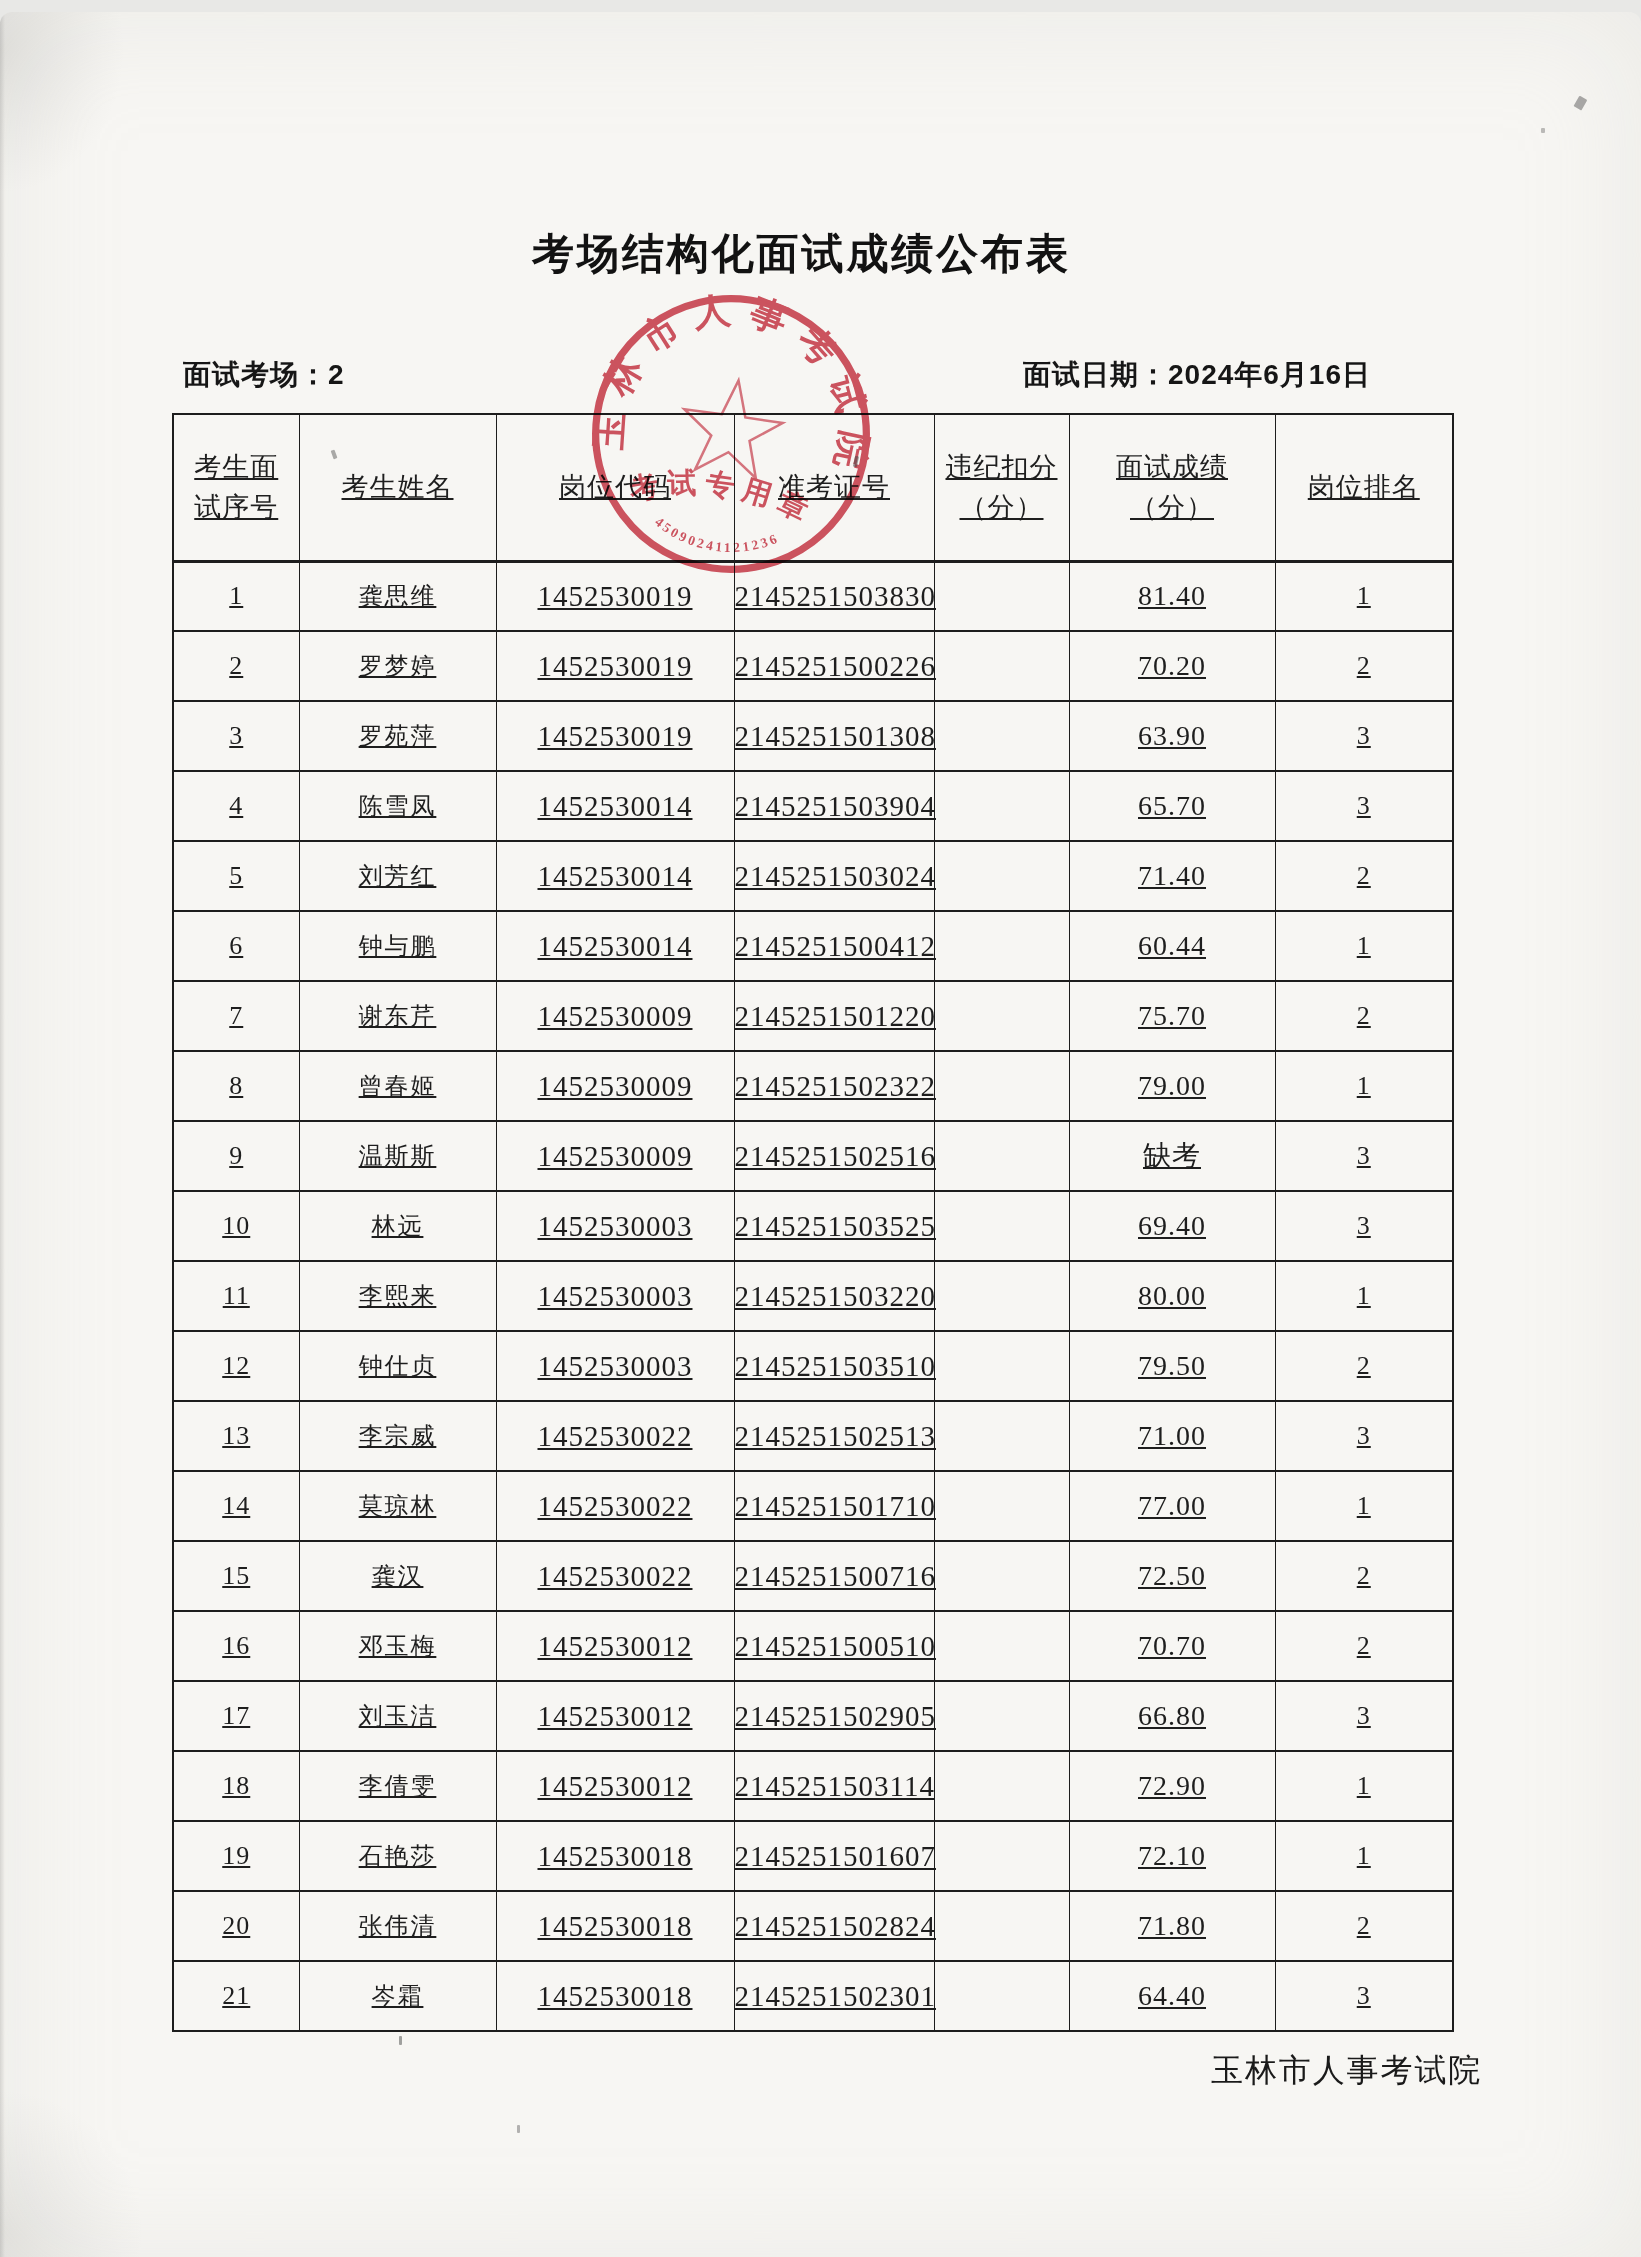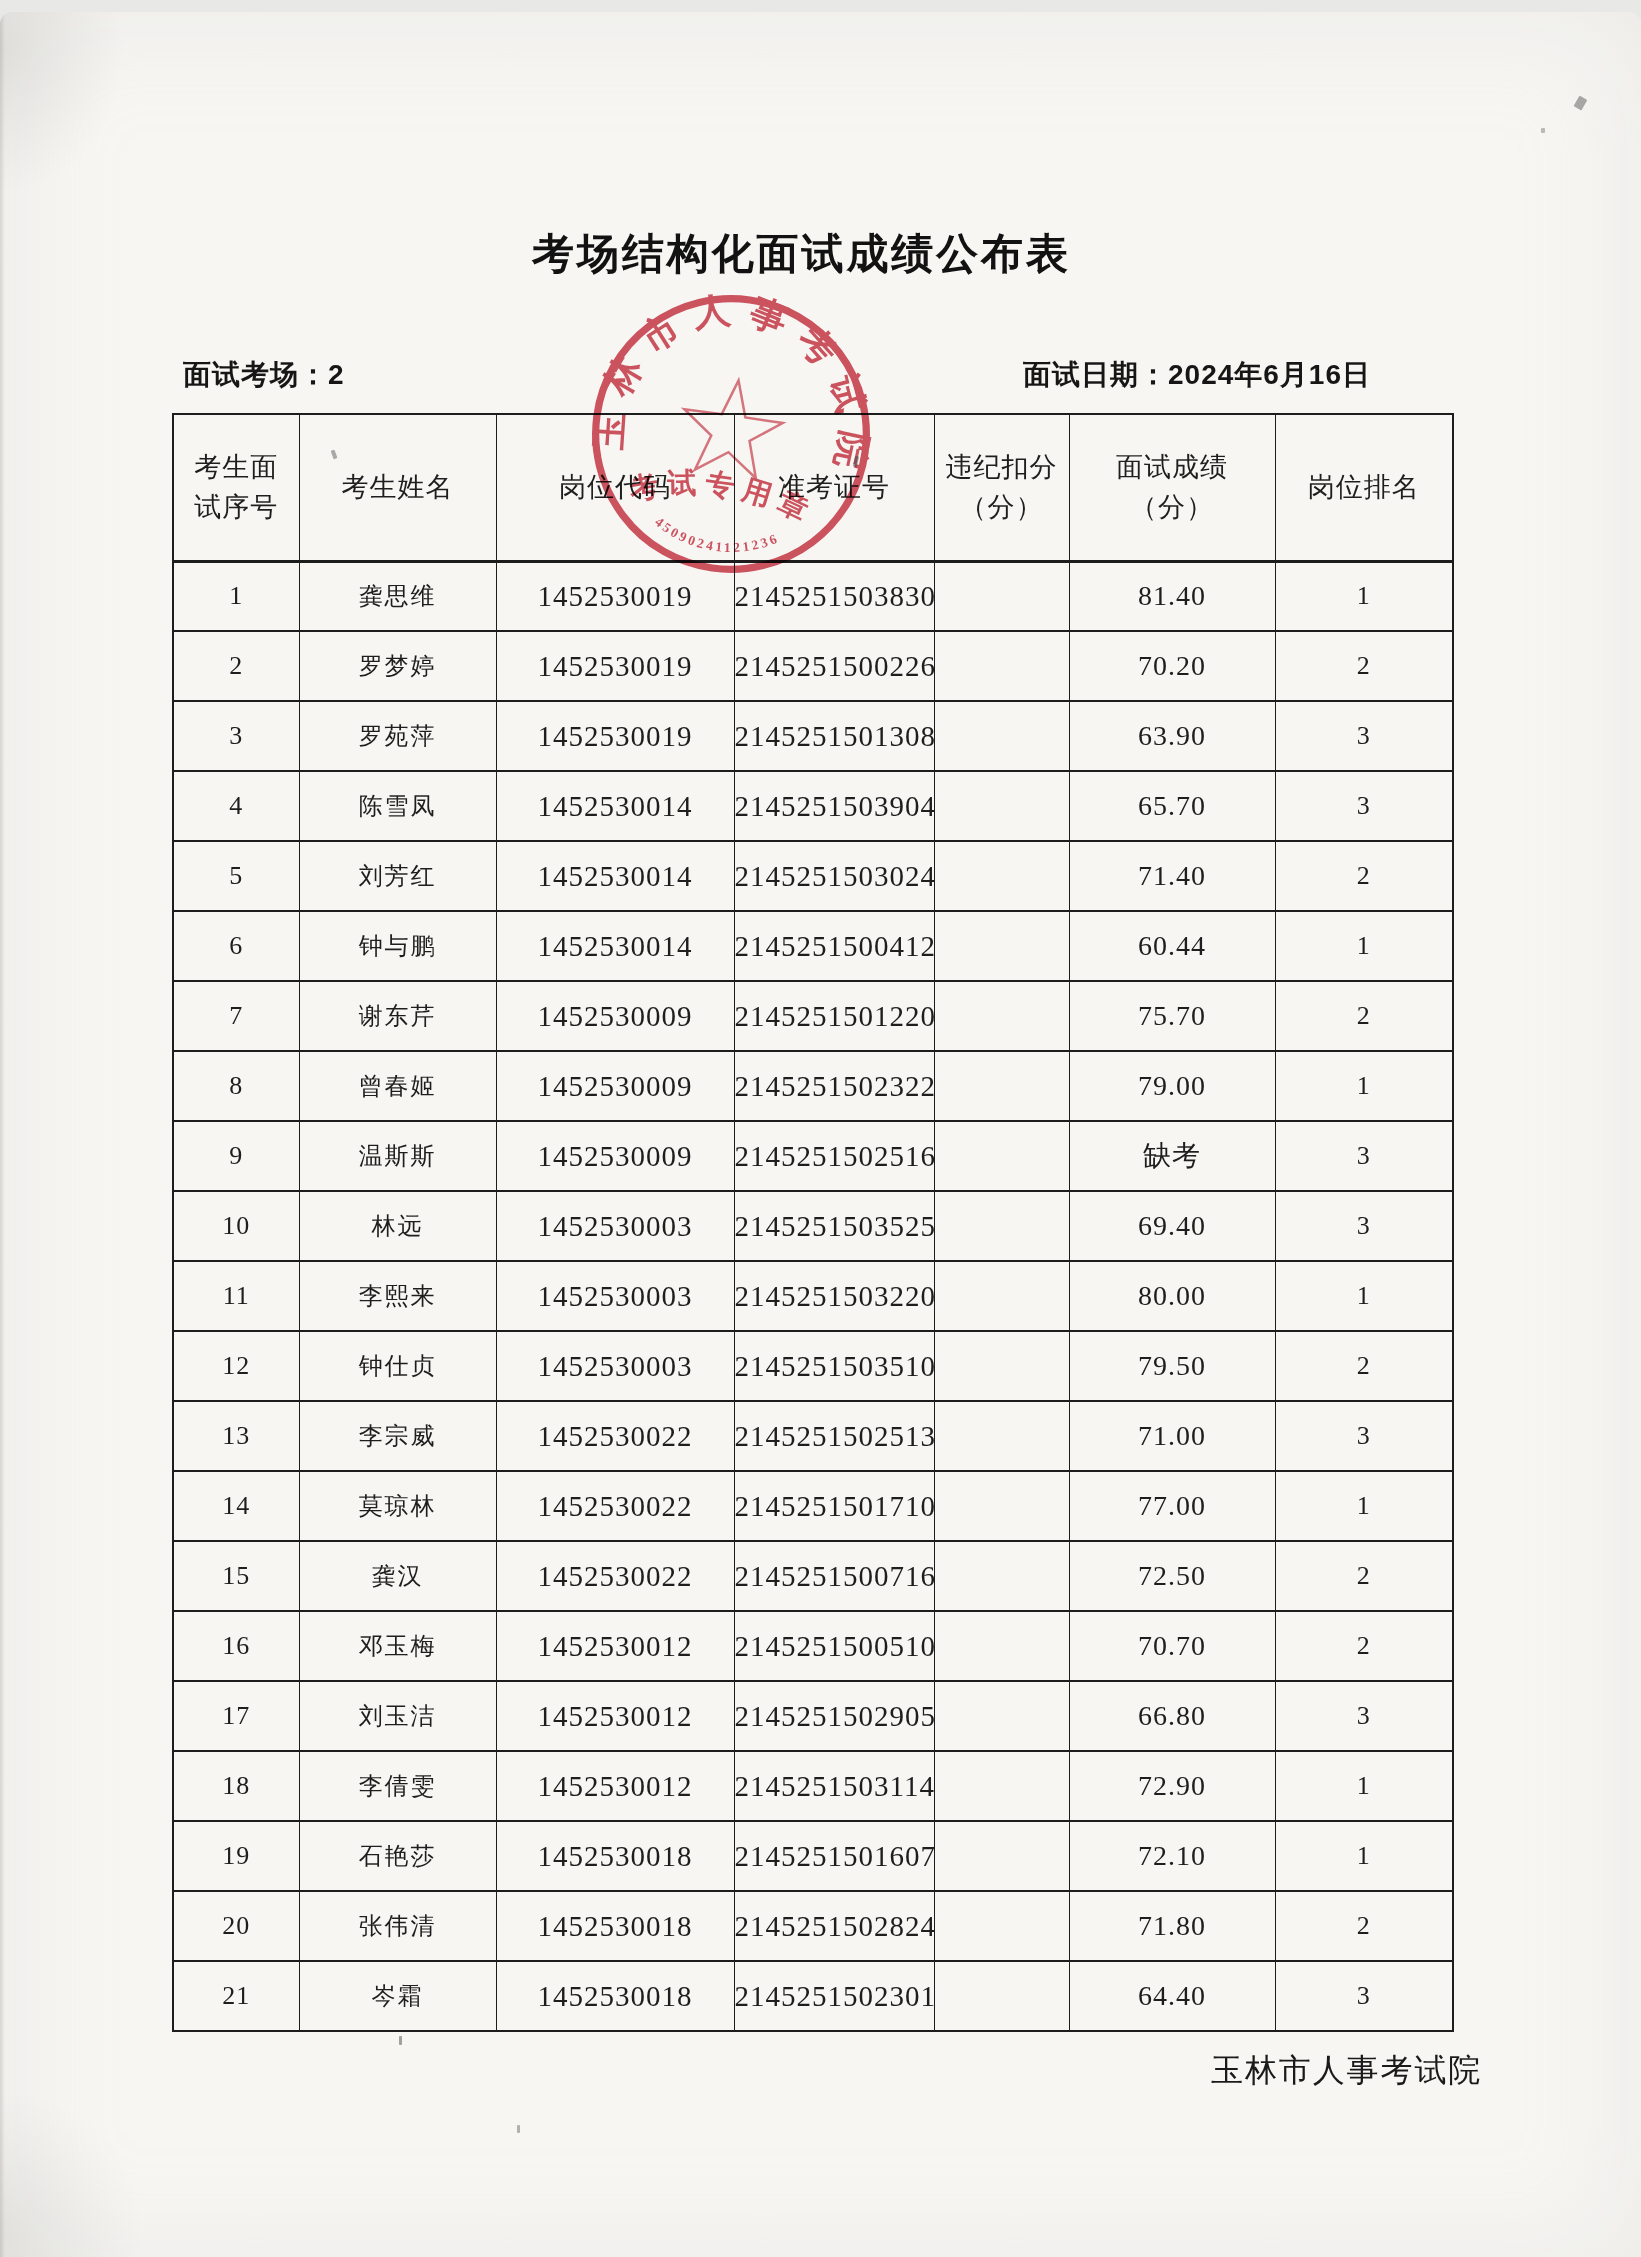--- a/index.html
+++ b/index.html
@@ -25,21 +25,21 @@
     position: absolute; left: 172px; top: 401px; width: 1278px;
     border-collapse: collapse; table-layout: fixed;
     color: var(--ink);
   }
   table.score-table th, table.score-table td {
     border-left: 1.9px solid var(--line); border-right: 1.9px solid var(--line);
     border-top: 2.9px solid var(--line); border-bottom: 2.9px solid var(--line);
     text-align: center; vertical-align: middle;
     background: transparent;
   }
-  table.score-table { border: 2.9px solid var(--line); }
+  table.score-table { border: 2.9px solid var(--line); text-decoration: underline; }
   table.score-table thead th {
     height: 147px; font-size: 27px; font-weight: 400;
     white-space: pre-line; line-height: 1.5; letter-spacing: 1px;
     border-bottom: 3.9px solid var(--line);
   }
   table.score-table tbody td { height: 70px; font-size: 27px; letter-spacing: 1px; }
   table.score-table tbody td:nth-child(1) { font-size: 26px; }
   table.score-table tbody td:nth-child(2) { font-size: 24px; letter-spacing: 1.9px; }
   table.score-table tbody td:nth-child(3),
   table.score-table tbody td:nth-child(4) { font-size: 29px; letter-spacing: 1px; }

